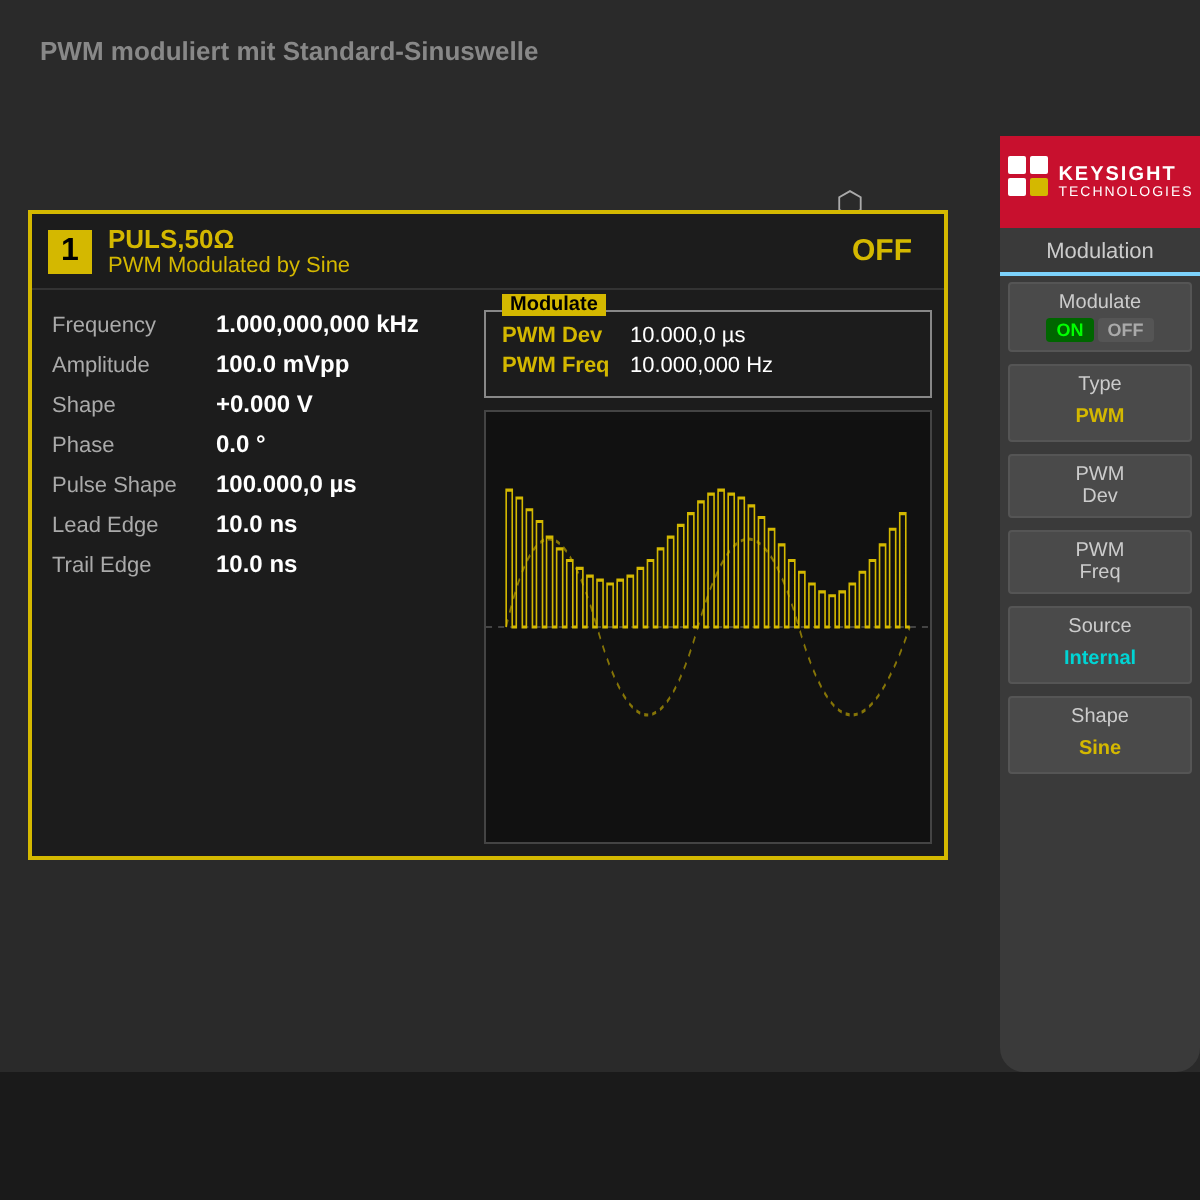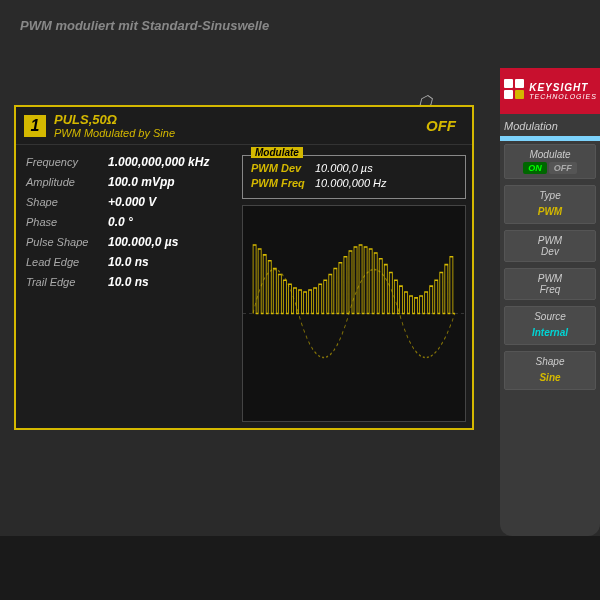--- a/index.html
+++ b/index.html
@@ -10,21 +10,20 @@
       font-family: Arial, sans-serif;
       overflow: hidden;
       position: relative;
     }
 
     .page-bg {
       width: 600px;
       height: 536px;
       background: #2a2a2a;
       position: relative;
-      font-style: italic;
     }
 
     
     .page-title {
       position: absolute;
       top: 18px;
       left: 20px;
       color: #888;
       font-size: 13px;
       font-weight: bold;
@@ -237,22 +236,23 @@
     .keysight-sub {
       color: #fff;
       font-size: 7px;
       letter-spacing: 1px;
     }
 
     
     .sidebar-section-label {
       color: #ccc;
       font-size: 11px;
+      text-align: center;
       padding: 6px 4px 4px 4px;
-      border-bottom: 5px solid #7dd3fc;
+      border-bottom: 2px solid #7dd3fc;
     }
 
     
     .sidebar-btn {
       background: #4a4a4a;
       border: 1px solid #555;
       margin: 3px 4px;
       padding: 4px 2px;
       text-align: center;
       cursor: pointer;

